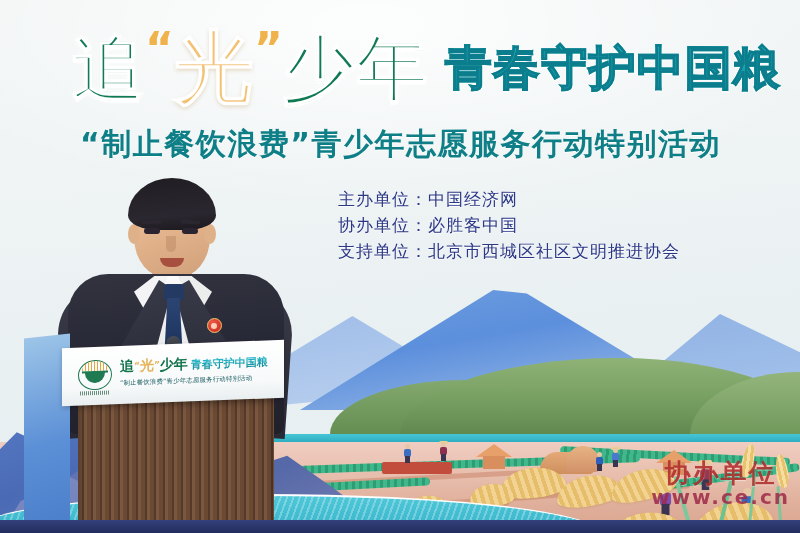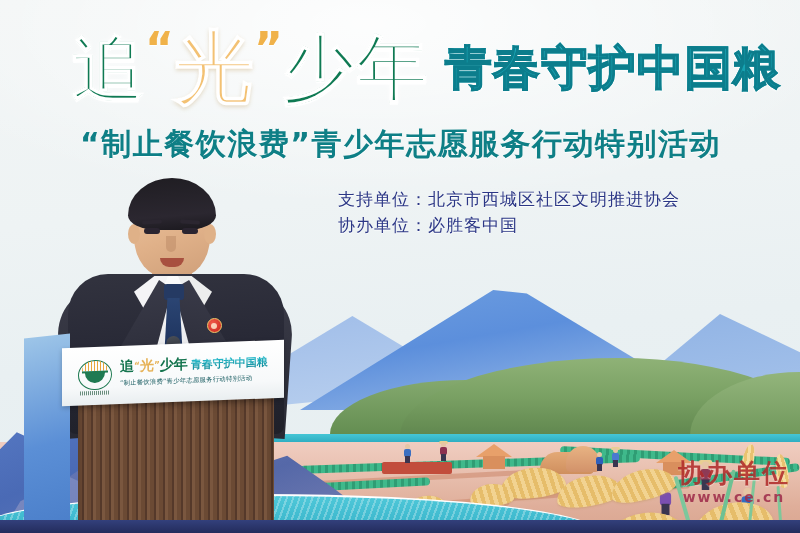--- a/index.html
+++ b/index.html
@@ -151,21 +151,21 @@
   
   .stalk{position:absolute;width:3px;background:#7fc79a;border-radius:2px;transform-origin:bottom center;}
   .stalk-head{position:absolute;width:12px;height:34px;border-radius:50% 50% 45% 45%/60% 60% 40% 40%;
     background:repeating-linear-gradient(85deg,#f6dda0 0 3px,#e9c271 3px 6px);}
 
   
   .watermark{position:absolute;right:10px;bottom:26px;text-align:center;
     color:#b02a2a;opacity:.86;user-select:none;}
   .wm-cn{font-size:26px;font-weight:bold;letter-spacing:2px;line-height:28px;
     text-shadow:0 1px 1px rgba(255,255,255,.5);}
-  .wm-url{font-size:14px;font-weight:bold;letter-spacing:2px;line-height:20px;color:#9e2b4a;}
+  .wm-url{font-size:20px;font-weight:bold;letter-spacing:2px;line-height:20px;color:#9e2b4a;}
 
   
   .speaker{position:absolute;left:60px;top:168px;width:230px;height:260px;}
   .neck{position:absolute;left:92px;top:82px;width:40px;height:36px;background:#dcab88;border-radius:6px;}
   .head{position:absolute;left:74px;top:18px;width:76px;height:92px;border-radius:48% 48% 44% 44%;
     background:linear-gradient(160deg,#eec7a3 0%,#e0b189 55%,#cf9f79 100%);}
   .ear{position:absolute;top:56px;width:12px;height:20px;border-radius:50%;background:#dfb188;}
   .ear-l{left:68px;} .ear-r{left:144px;}
   .hair{position:absolute;left:68px;top:10px;width:88px;height:52px;
     background:linear-gradient(175deg,#1f1d22 0%,#2b2730 70%,#1a181d 100%);
@@ -269,22 +269,23 @@
 
   <div class="title-wrap">
 
     <div class="headline">
       <span class="hl-main">追</span><span class="hl-quote">“</span><span class="hl-gold">光</span><span class="hl-quote">”</span><span class="hl-main">少年</span><span class="hl-sub">青春守护中国粮</span>
     </div>
 
     <div class="subline">“制止餐饮浪费”青少年志愿服务行动特别活动</div>
 
     <div class="orgs">
+      <div class="org-row">主办单位：中国经济网</div>
+      <div class="org-row">协办单位：必胜客中国</div>
       <div class="org-row">支持单位：北京市西城区社区文明推进协会</div>
-      <div class="org-row">协办单位：必胜客中国</div>
     </div>
   </div>
 
   <div class="mural">
 
     <div class="mt-blue mt3"></div>
     <div class="mt-blue mt1"></div>
     <div class="mt-blue mt2"></div>
 
     <div class="hill hill2"></div>

